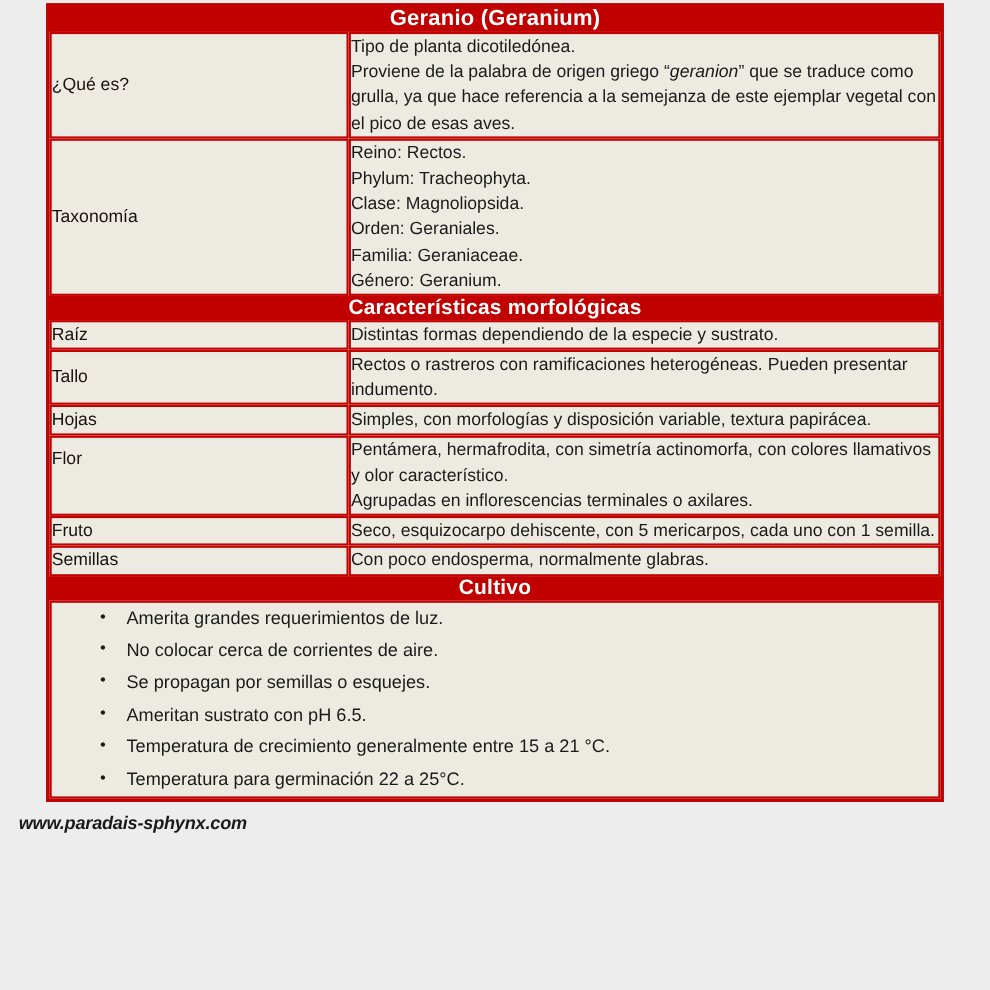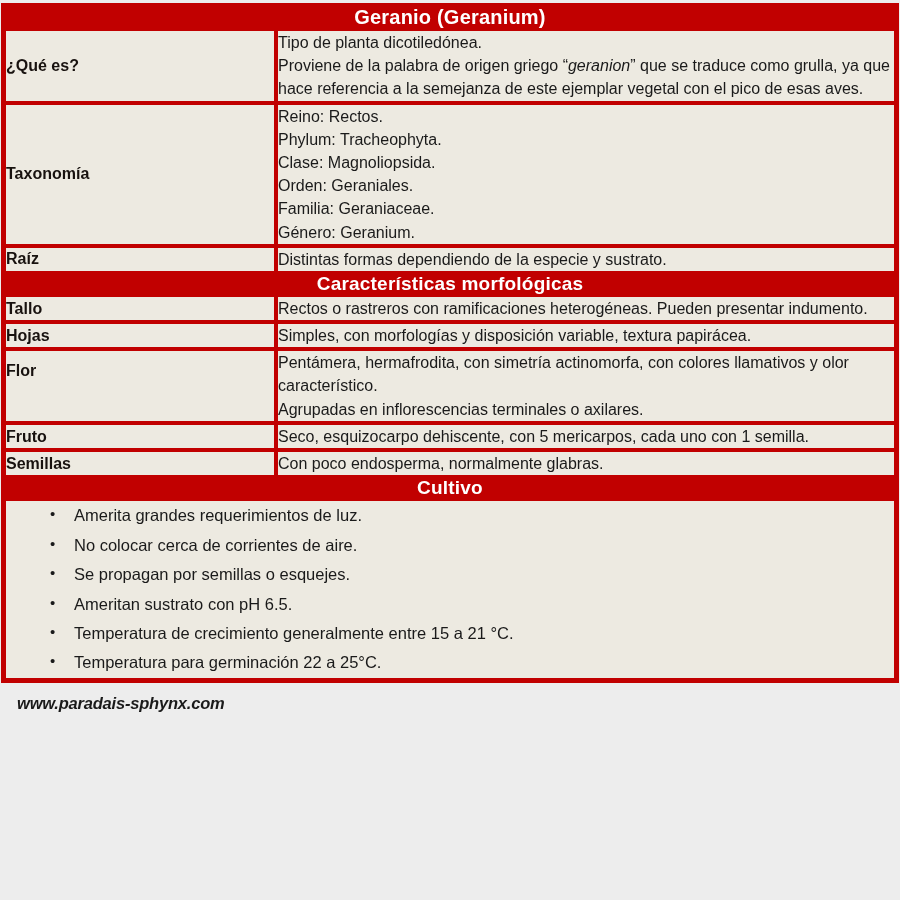--- a/index.html
+++ b/index.html
@@ -17,21 +17,21 @@
   .page {
     width: 900px;
     height: 900px;
     position: relative;
     box-sizing: border-box;
     background: #ededed;
   }
 
   
   .info-table {
-    width: 898px;
+    width: 816px;
     margin: 3px auto 0 auto;
     border-collapse: separate;
     border-spacing: 0;
     background: #c10000;
     border: 3px solid #c10000;
     box-sizing: border-box;
     table-layout: fixed;
   }
 
   .info-table td {
@@ -43,21 +43,21 @@
   
   .cell {
     background: #edeae1;
     border: 2px solid #c10000;
     box-sizing: border-box;
   }
 
   .label-cell {
     width: 272px;
     padding: 10px 0 10px 26px;
-    font-weight: bold;
+    font-weight: normal;
     font-size: 16px;
     color: #18120f;
     vertical-align: middle;
     line-height: 1.35;
     margin-left: 13px;
   }
 
   .label-cell.top {
     vertical-align: top;
     padding-top: 9px;
@@ -175,26 +175,26 @@
           <span class="tax-line">Reino: Rectos.</span>
           <span class="tax-line">Phylum: Tracheophyta.</span>
           <span class="tax-line">Clase: Magnoliopsida.</span>
           <span class="tax-line">Orden: Geraniales.</span>
           <span class="tax-line">Familia: Geraniaceae.</span>
           <span class="tax-line">Género: Geranium.</span>
         </td>
       </tr>
 
       <tr>
+        <td class="section-head" colspan="2">Características morfológicas</td>
+      </tr>
+
+      <tr>
         <td class="cell label-cell">Raíz</td>
         <td class="cell value-cell">Distintas formas dependiendo de la especie y sustrato.</td>
-      </tr>
-
-      <tr>
-        <td class="section-head" colspan="2">Características morfológicas</td>
       </tr>
 
       <tr>
         <td class="cell label-cell">Tallo</td>
         <td class="cell value-cell">Rectos o rastreros con ramificaciones heterogéneas. Pueden presentar indumento.</td>
       </tr>
 
       <tr>
         <td class="cell label-cell">Hojas</td>
         <td class="cell value-cell">Simples, con morfologías y disposición variable, textura papirácea.</td>

